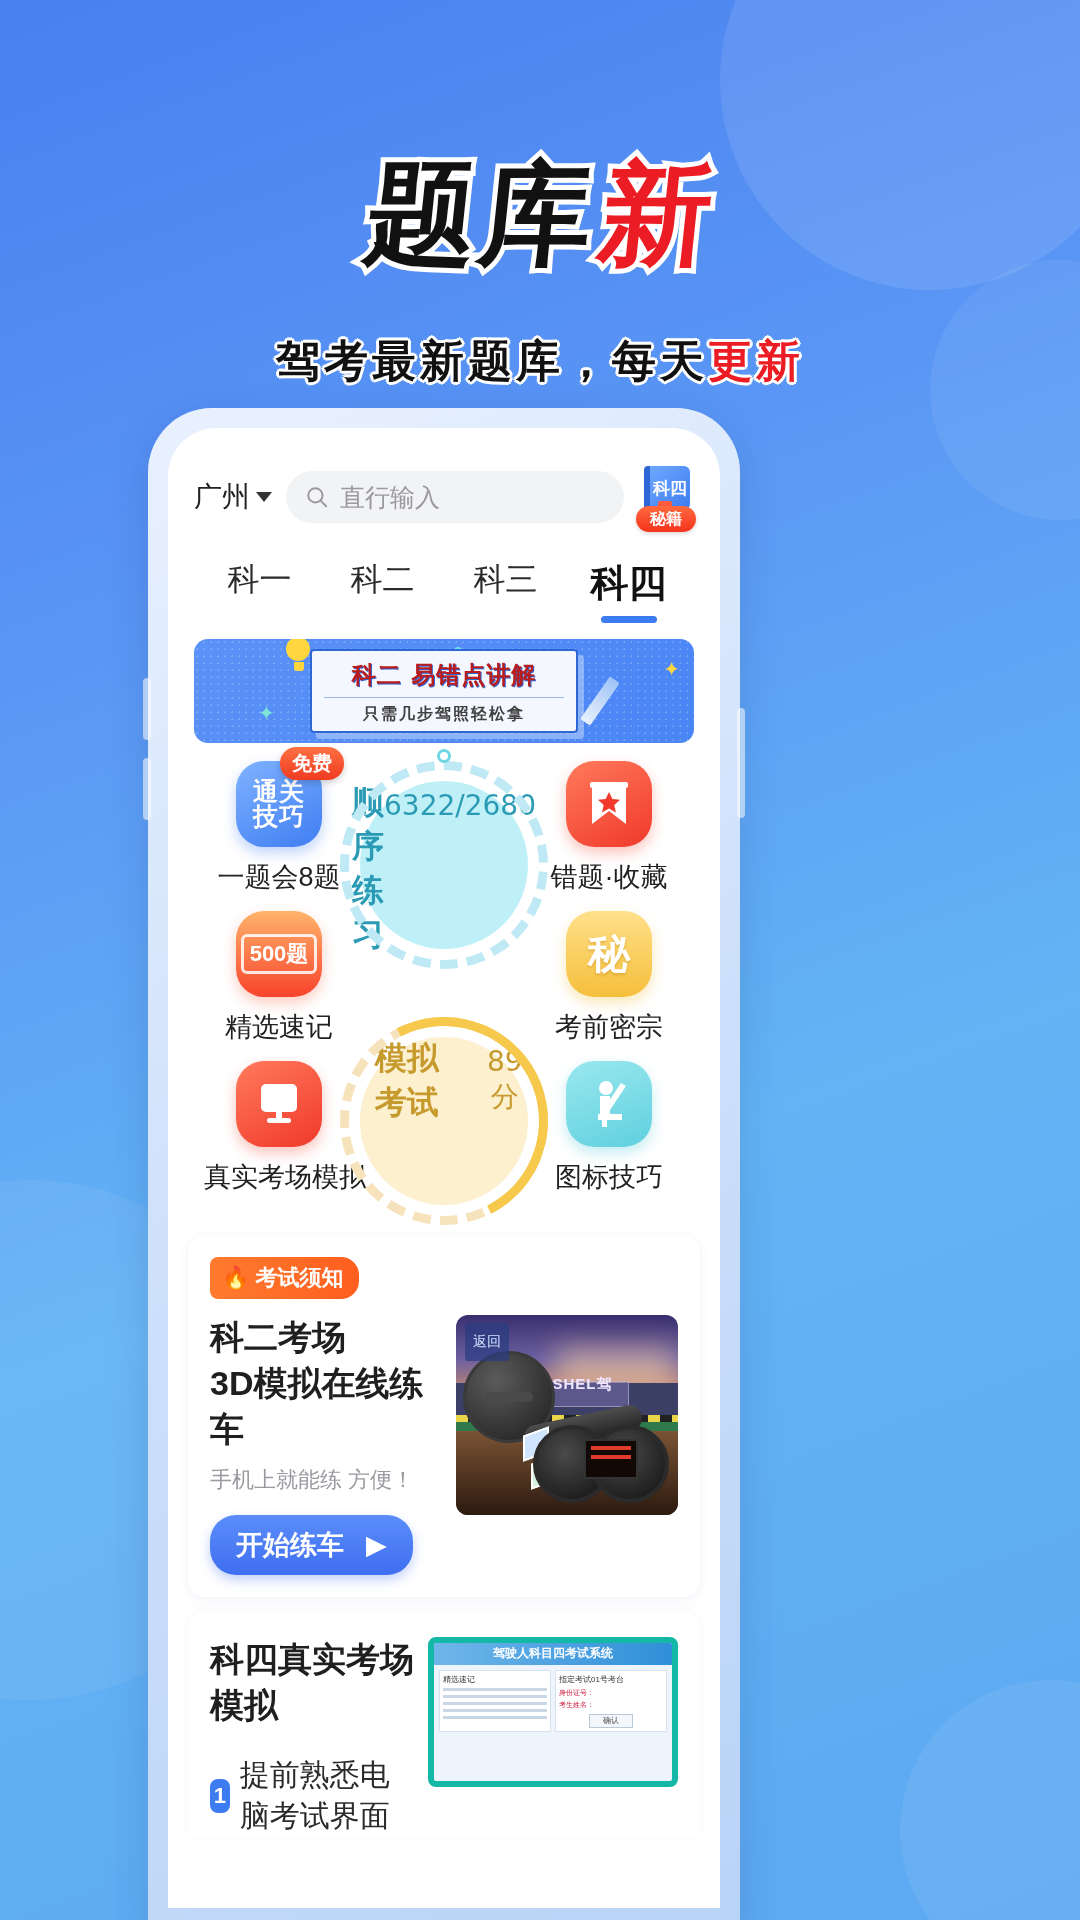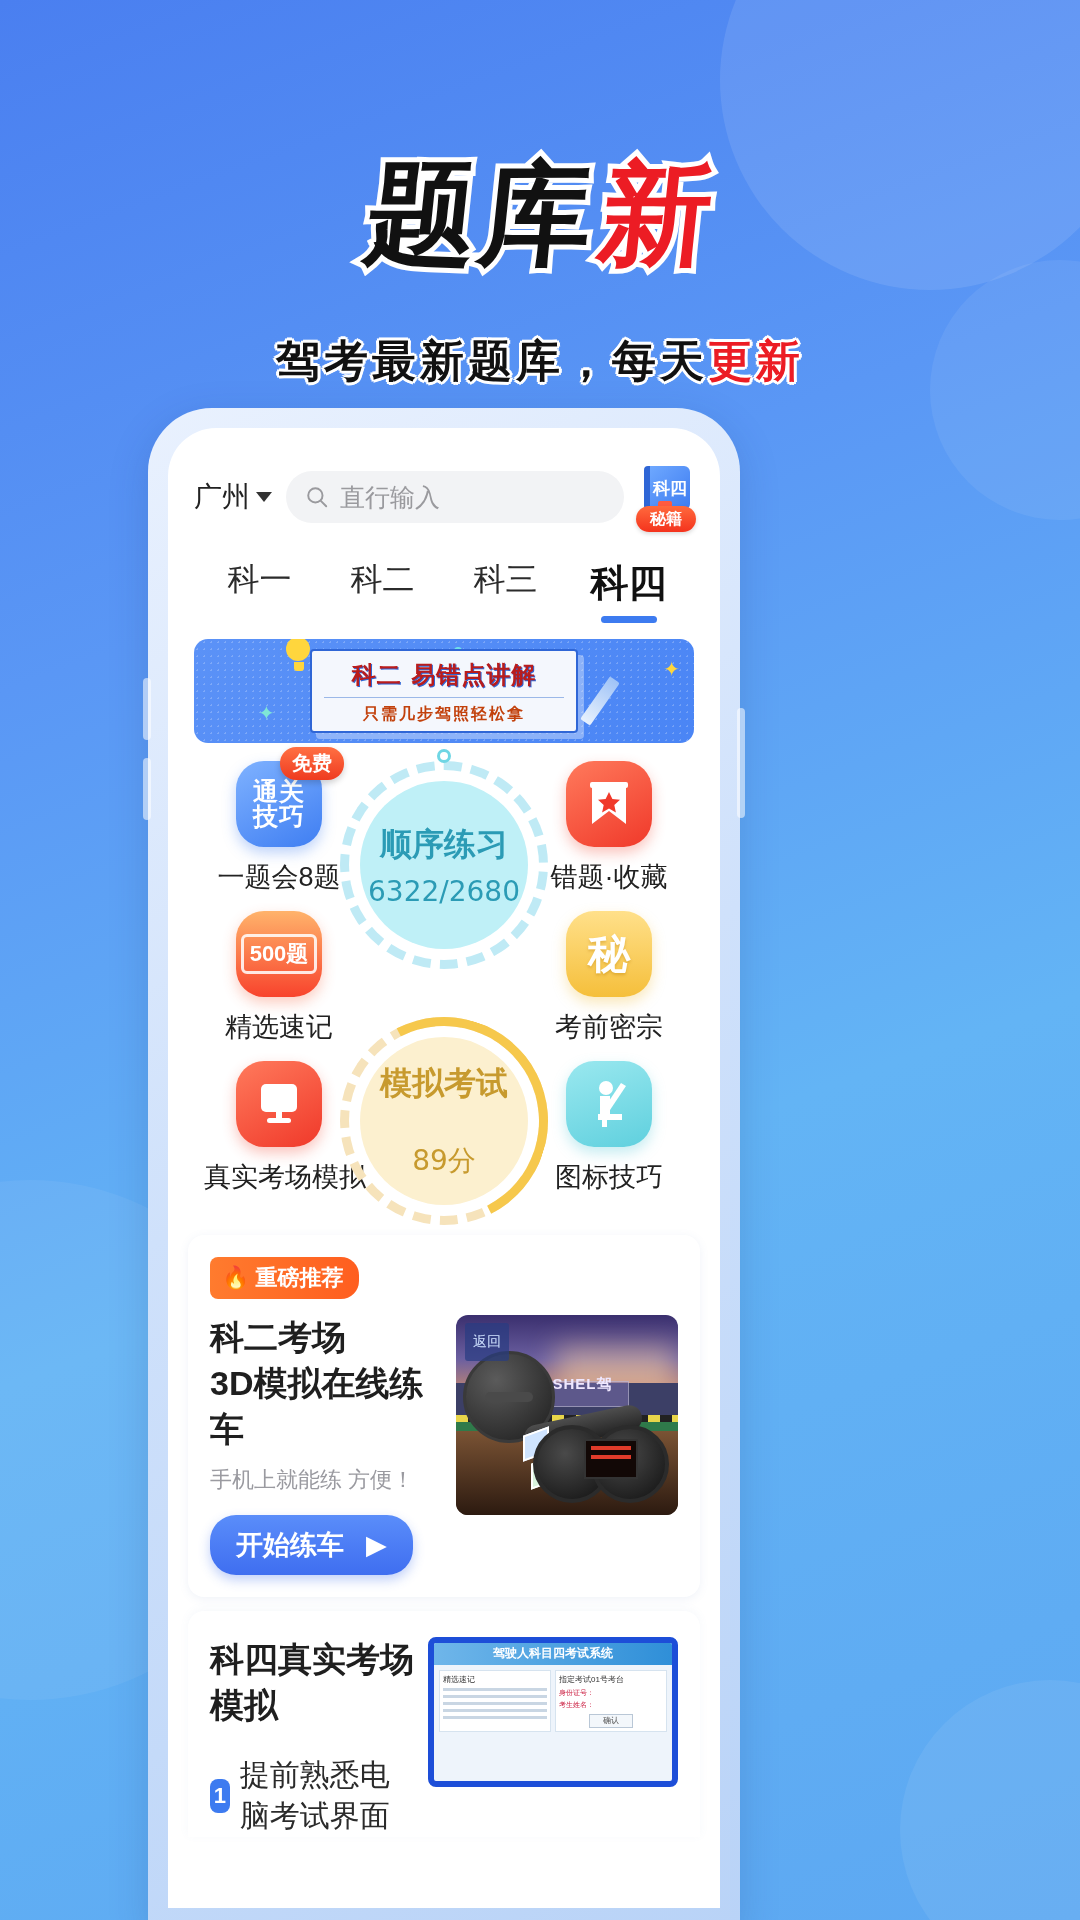--- a/index.html
+++ b/index.html
@@ -102,21 +102,21 @@
     background-size:7px 7px;
   }
   .card-note {
     position:relative; width:268px; background:#f4f7fd; border:2px solid #2f66d6;
     border-radius:4px; padding:8px 10px 6px 10px; text-align:center;
     box-shadow:6px 6px 0 rgba(255,255,255,.35);
   }
   .card-note .t1 { font-size:24px; font-weight:bold; color:#b91c1c; letter-spacing:1px;
     text-shadow:1px 1px 0 #2f66d6; font-family:"DejaVu Sans",sans-serif;}
   .card-note .line { height:1px; background:#9bb8e8; margin:6px 2px; }
-  .card-note .t2 { font-size:16px; font-weight:bold; color:#c2410c; letter-spacing:2px; }
+  .card-note .t2 { font-size:16px; font-weight:bold; color:#404040; letter-spacing:2px; }
   .bulb { position:absolute; left:-26px; top:-14px; width:26px; height:34px; }
   .bulb .b { width:24px;height:24px;border-radius:50%;background:#ffd63d; }
   .bulb .s { width:10px;height:9px;background:#ffd63d;margin:1px auto 0;border-radius:0 0 3px 3px; }
   .pencil { position:absolute; right:-30px; bottom:4px; width:12px; height:52px;
     background:linear-gradient(180deg,#9fc3f7,#e8f1fd); transform:rotate(35deg); border-radius:2px;}
   .spark { position:absolute; color:#ffd63d; font-size:20px; }
   .spark.s1{ right:14px; top:18px;} .spark.s2{ left:64px; bottom:18px; color:#7fe6d6;}
   .dot-cy { position:absolute; top:8px; left:52%; width:8px;height:8px;border-radius:50%;background:#6fe0e8;}
 
   
@@ -137,22 +137,22 @@
   .ico-orange { background:linear-gradient(180deg,#ffb36b,#f8432c); box-shadow:0 6px 14px rgba(245,90,50,.30); }
   .ico-orange .badge500 { border:3px solid rgba(255,255,255,.85); border-radius:6px; padding:2px 6px;
     color:#fff; font-size:22px; font-weight:bold; }
   .ico-yellow { background:linear-gradient(180deg,#ffe08a,#f5bf3b); box-shadow:0 6px 14px rgba(240,190,60,.35);}
   .ico-yellow .txt { color:#fff; font-size:42px; font-weight:bold;
     text-shadow:0 2px 3px rgba(180,120,0,.35); }
   .ico-cyan { background:linear-gradient(160deg,#9ae8ef,#5fd0de); box-shadow:0 6px 14px rgba(90,200,215,.35);}
 
   
   .circ-wrap { position:absolute; left:50%; transform:translateX(-50%); text-align:center; }
-  .circ { width:168px; height:168px; border-radius:50%; display:flex; flex-direction:column;
-          align-items:center; justify-content:center; position:relative; }
+  .circ { width:168px; height:168px; border-radius:50%; display:flex; flex-direction:row;
+          align-items:flex-start; justify-content:center; position:relative; }
   .circ .c1 { font-size:32px; font-weight:bold; }
   .circ .c2 { font-size:28px; margin-top:8px; font-family:"DejaVu Sans",sans-serif;}
   .ring { position:absolute; inset:-20px; border-radius:50%; }
   .ring.blue { border:9px dashed #bfeaf5; }
   .ring.gold { border:9px dashed #f6e3bb; }
   .circ-blue { background:#bff0f7; color:#2b9bb5; }
   .circ-gold { background:#fcf0cf; color:#c79a2e;gap:28px; }
   .arc-gold { position:absolute; inset:-20px; border-radius:50%;
     border:9px solid transparent; border-top-color:#f6c84c; border-right-color:#f6c84c;
     transform:rotate(18deg); }
@@ -207,21 +207,21 @@
 
   
   .sec2 { margin:14px 20px 0 20px; background:#fff; border-radius:16px 16px 0 0;
           box-shadow:0 -2px 10px rgba(100,130,190,.06); padding:26px 22px 0 22px; display:flex; gap:14px;}
   .sec2 .ttl { font-size:34px; font-weight:bold; color:#1f1f1f; }
   .bullet { display:flex; align-items:center; gap:10px; margin-top:26px; }
   .bnum { width:34px;height:34px;border-radius:8px;background:#3d7bf0;color:#fff;font-size:22px;
           display:flex;align-items:center;justify-content:center;font-weight:bold;}
   .btxt { font-size:30px; color:#2b2b2b; }
   .laptop { width:250px; }
-  .laptop .lid { border:6px solid #1d4ed8; border-radius:8px; background:#eef4fb; height:150px; overflow:hidden;}
+  .laptop .lid { border:6px solid #14b8a6; border-radius:8px; background:#eef4fb; height:150px; overflow:hidden;}
   .laptop .hdr{height:22px;background:linear-gradient(90deg,#6fb6ea,#2f8fd8);display:flex;align-items:center;
     justify-content:center;color:#fff;font-size:12px;font-weight:bold;}
   .laptop .body{display:flex;gap:4px;padding:5px;}
   .laptop .col{flex:1;background:#fff;border:1px solid #d6e3ef;padding:3px;}
   .laptop .ln{height:3px;background:#c9d6e3;margin-bottom:4px;}
   .laptop .okbtn{margin:4px auto 0;width:44px;height:14px;border:1px solid #b9c7d6;background:#f3f7fb;
     font-size:8px;display:flex;align-items:center;justify-content:center;color:#555;}
 </style>
 </head>
 <body>
@@ -375,21 +375,21 @@
           <div class="arc-gold"></div>
           <div class="c1">模拟考试</div>
           <div class="c2">89分</div>
         </div>
       </div>
     </div>
 
     <div class="sec">
       <div class="hot">
         <span>🔥</span>
-        <span>重磅推荐</span>
+        <span>考试须知</span>
       </div>
       <div class="promo">
         <div class="promo-left">
           <div class="h1">科二考场</div>
           <div class="h2">3D模拟在线练车</div>
           <div class="sub">手机上就能练 方便！</div>
           <div class="cta">
             <span>开始练车</span>
             <span>▶</span>
           </div>

